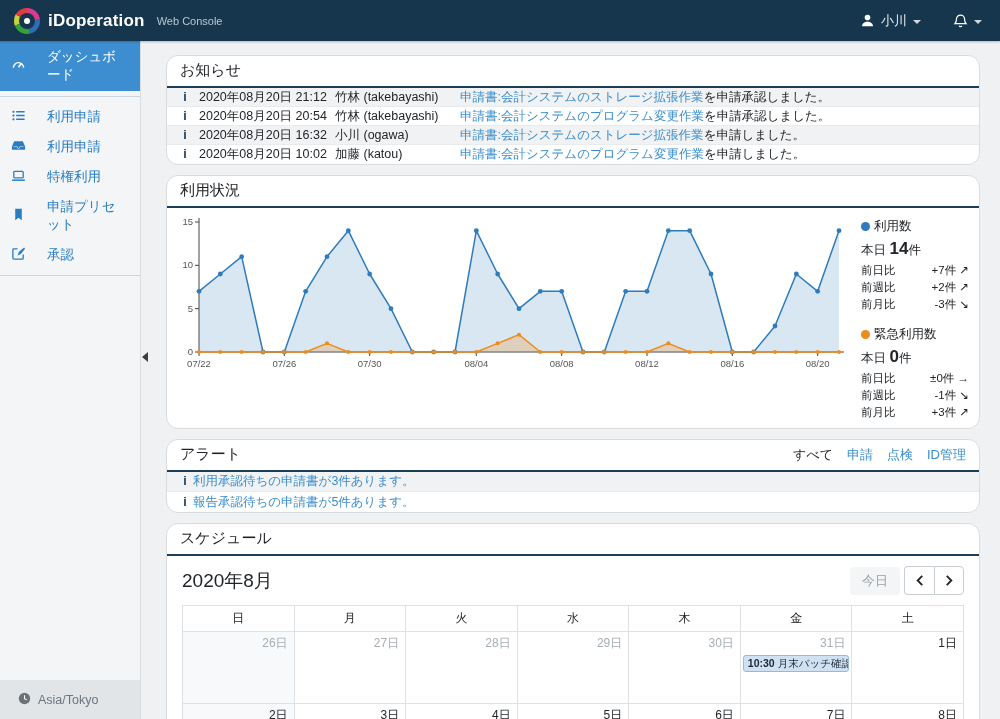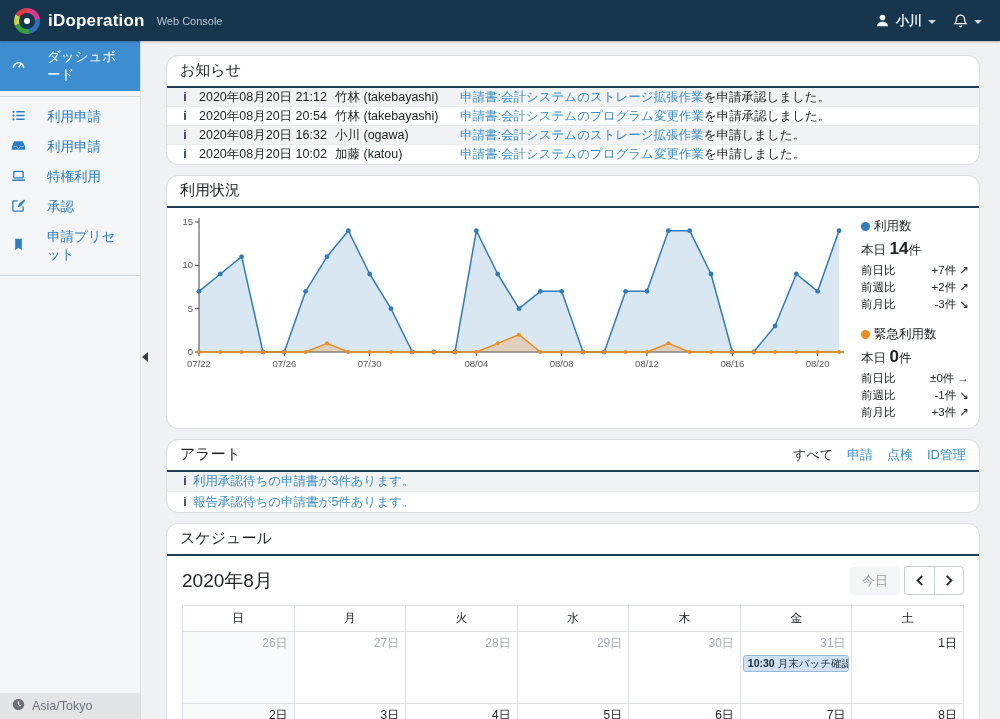--- a/index.html
+++ b/index.html
@@ -10,33 +10,33 @@
   .navbar { position:absolute; top:0; left:0; width:1000px; height:41px; background:#16364d;
     display:flex; align-items:center; justify-content:space-between; padding:0 18px 0 14px;
     box-shadow:0 1px 2px rgba(0,0,0,.25); z-index:10; }
   .brand { display:flex; align-items:center; gap:8px; }
   .logo-ring { width:26px; height:26px; border-radius:50%; position:relative;
     background:conic-gradient(#d93a8c 0 80deg,#2f6db5 80deg 170deg,#35a03c 170deg 250deg,#c7d23c 250deg 300deg,#e23b3b 300deg 360deg); }
   .logo-ring::before { content:""; position:absolute; left:5px; top:5px; width:16px; height:16px; border-radius:50%; background:#16364d; }
   .logo-ring::after { content:""; position:absolute; left:10px; top:10px; width:6px; height:6px; border-radius:50%; background:#fff; }
   .brand-name { color:#fff; font-size:17px; font-weight:bold; letter-spacing:.2px; }
   .brand-sub { color:#b9c6cf; font-size:11px; margin-left:4px; }
-  .nav-right { display:flex; align-items:center; gap:17px;font-weight:bold; }
+  .nav-right { display:flex; align-items:center; gap:32px; }
   .nav-menu { display:flex; align-items:center; gap:6px; color:#e8edf1; font-size:13px; cursor:pointer; }
   .caret { width:0; height:0; border-left:4px solid transparent; border-right:4px solid transparent; border-top:4px solid #cfd8de; margin-top:2px; }
   .nav-icon svg { display:block; }
 
   
   .sidebar { position:absolute; top:41px; left:0; width:141px; height:678px; background:#f4f5f6; border-right:1px solid #d9dde0; }
   .side-item { display:flex; align-items:center; gap:21px; padding:6px 11px; font-size:13.5px; color:#2b7dc3; cursor:pointer; }
   .side-item svg { flex:0 0 auto; }
   .side-item.active { background:#3d8ed0; color:#fff; padding:7px 11px; }
   .side-divider { border-top:1px solid #ccd5db; margin:5px 0; }
-  .tz-bar { position:absolute; bottom:0; left:0; width:100%; height:26px; background:#e1e5e8;
-    display:flex; align-items:center; gap:7px; padding:0 12px; color:#6c757d; font-size:12.5px; }
+  .tz-bar { position:absolute; bottom:0; left:0; width:100%; height:39px; background:#e1e5e8;
+    display:flex; align-items:center; gap:7px; padding:0 18px; color:#6c757d; font-size:12.5px; }
   .collapse-handle { position:absolute; top:352px; left:142px; width:0; height:0;
     border-top:5px solid transparent; border-bottom:5px solid transparent; border-right:6px solid #3a3f44; cursor:pointer; z-index:5; }
 
   
   .main { position:absolute; top:41px; left:141px; width:859px; height:678px; overflow:hidden; padding:14px 20px 0 25px; }
   .panel { background:#fff; border:1px solid #d9dde0; border-radius:12px; margin-bottom:10px; overflow:hidden; }
   .panel-header { display:flex; align-items:center; justify-content:space-between;
     padding:5px 13px 6px; font-size:15px; font-weight:500; color:#1d2125; border-bottom:2px solid #1c3e57; }
 
   
@@ -145,31 +145,31 @@
         <span>利用申請</span>
       </div>
       <div class="side-item">
         <span><svg width="15" height="15" viewBox="0 0 16 16" fill="none" stroke="currentColor" stroke-width="1.4">
             <rect x="3" y="3.5" width="10" height="7" rx="1"></rect>
             <path d="M1.2 13h13.6" stroke-width="1.6"></path>
           </svg></span>
         <span>特権利用</span>
       </div>
       <div class="side-item">
+        <span><svg width="15" height="15" viewBox="0 0 16 16" fill="currentColor">
+            <path d="M4.5 1.8h7v12.4L8 11.4l-3.5 2.8z"></path>
+          </svg></span>
+        <span>申請プリセット</span>
+      </div>
+      <div class="side-item">
         <span><svg width="15" height="15" viewBox="0 0 16 16" fill="none" stroke="currentColor" stroke-width="1.4">
             <path d="M13 9v4a1 1 0 0 1-1 1H3a1 1 0 0 1-1-1V4a1 1 0 0 1 1-1h4"></path>
             <path d="M7 10l1.5-4L14 1.5 15 3l-4.5 5.5z" fill="currentColor" stroke="none"></path>
           </svg></span>
         <span>承認</span>
-      </div>
-      <div class="side-item">
-        <span><svg width="15" height="15" viewBox="0 0 16 16" fill="currentColor">
-            <path d="M4.5 1.8h7v12.4L8 11.4l-3.5 2.8z"></path>
-          </svg></span>
-        <span>申請プリセット</span>
       </div>
       <div class="side-divider"></div>
     </div>
   <div class="tz-bar">
     <span>
       <svg width="13" height="13" viewBox="0 0 16 16">
           <circle cx="8" cy="8" r="7" fill="#6b7379"></circle>
           <path d="M8 4v4.3l3 1.4" stroke="#fff" stroke-width="1.3" fill="none"></path>
         </svg>
     </span>

